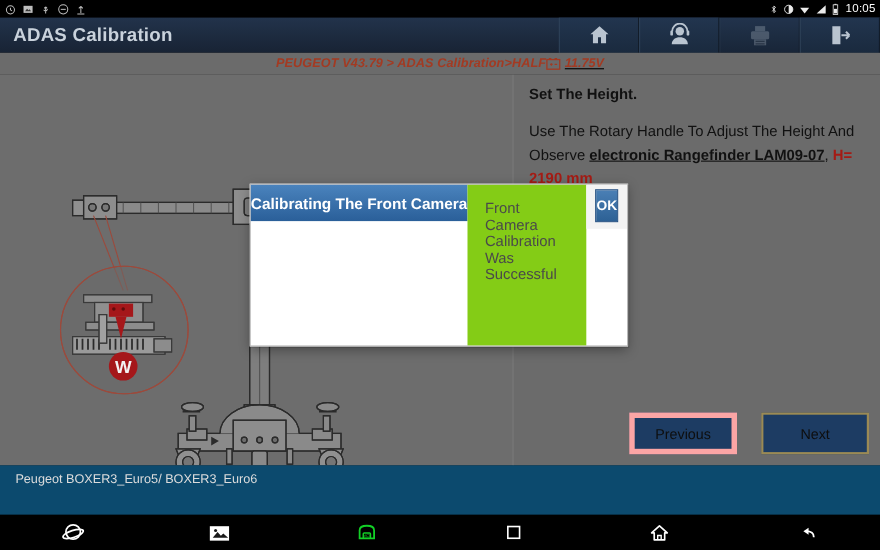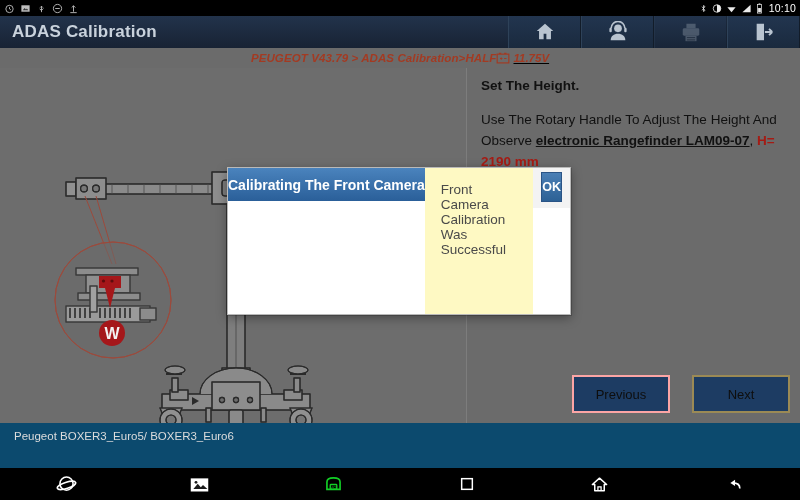--- a/index.html
+++ b/index.html
@@ -82,21 +82,21 @@
   .instr-body .redv u { text-decoration: underline; }
 
   .nav-buttons {
     position: absolute; right: 10px; bottom: 10px;
     display: flex; gap: 22px;
   }
   .nav-btn {
     width: 98px; height: 38px; background: #1d3c63;
     color: #0e0e0e; font-size: 13px;
     display: flex; align-items: center; justify-content: center;
-    border: 2px solid #fca5a5;
+    border: 5px solid #fca5a5;
   }
   .nav-btn.focused { border: 2px solid #9b8a55; }
 
   
   .footer {
     position: absolute; left: 0; top: 423px; width: 800px; height: 45px;
     background: #0c4a6e; padding: 5px 0 0 14px;
   }
   .footer-line { color: #dcdcdc; font-size: 11.5px; line-height: 17px; }
 
@@ -120,21 +120,21 @@
     background: #fff; border: 1px solid #b9b9b9;
     box-shadow: 0 3px 10px rgba(0,0,0,.35);
     display: flex; flex-direction: row;
   }
   .dialog-header {
     height: 33px; background: linear-gradient(#4a83bd, #2a5f99);
     color: #fff; font-size: 14px; font-weight: 700;
     display: flex; align-items: center; justify-content: center;
   }
   .dialog-body {
-    flex: 1; background: #fef9c3; padding: 14px 16px;
+    flex: 1; background: #84cc16; padding: 14px 16px;
   }
   .dialog-msg { color: #4a4a4a; font-size: 13.5px; }
   .dialog-footer {
     height: 40px; background: #f3f3f3;
     display: flex; align-items: center; padding: 3px 8px 6px 8px;
   }
   .dialog-ok {
     flex: 1; height: 30px;
     background: linear-gradient(#4a7fb5, #2d6195);
     border: 1px solid #2a5486;
@@ -180,21 +180,21 @@
           <path d="M3 9l9 11L21 9z" fill="#fff"></path>
         </svg>
       <svg class="sb-ic" width="11" height="11" viewBox="0 0 24 24">
           <path d="M3 20h18V4z" fill="#fff"></path>
         </svg>
       <svg class="sb-ic" width="7" height="11" viewBox="0 0 12 24">
           <rect x="4" y="1" width="4" height="2" fill="#fff"></rect>
           <rect x="1.5" y="3" width="9" height="19" fill="none" stroke="#fff" stroke-width="1.6"></rect>
           <rect x="3" y="11" width="6" height="9" fill="#fff"></rect>
         </svg>
-      <span class="sb-time">10:10</span>
+      <span class="sb-time">10:05</span>
     </div>
   </div>
 
   <div class="titlebar">
     <div class="app-title">ADAS Calibration</div>
     <div class="tb-actions">
       <div class="tb-btn">
         <svg width="22" height="22" viewBox="0 0 24 24">
             <path d="M12 3L3 11h2.5v9h5v-6h3v6h5v-9H21z" fill="#b9c4d0"></path>
           </svg>

